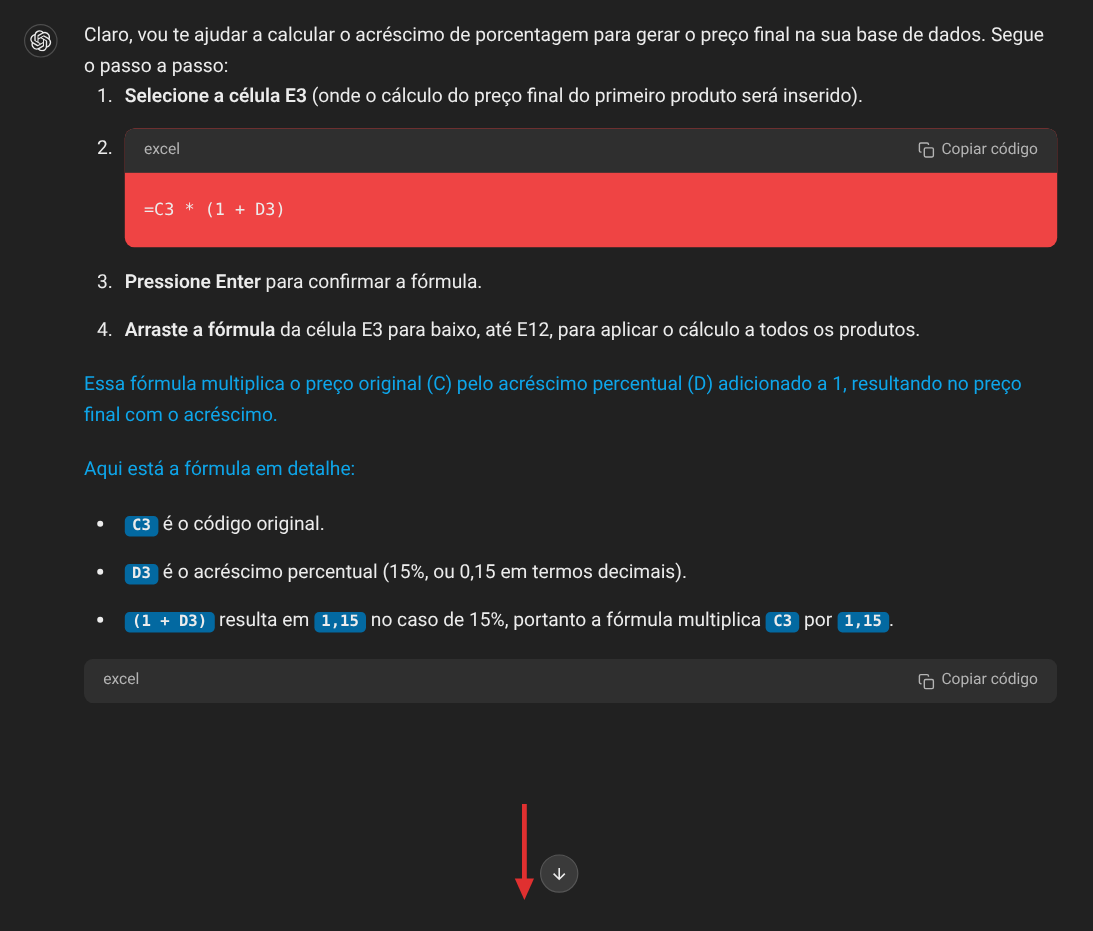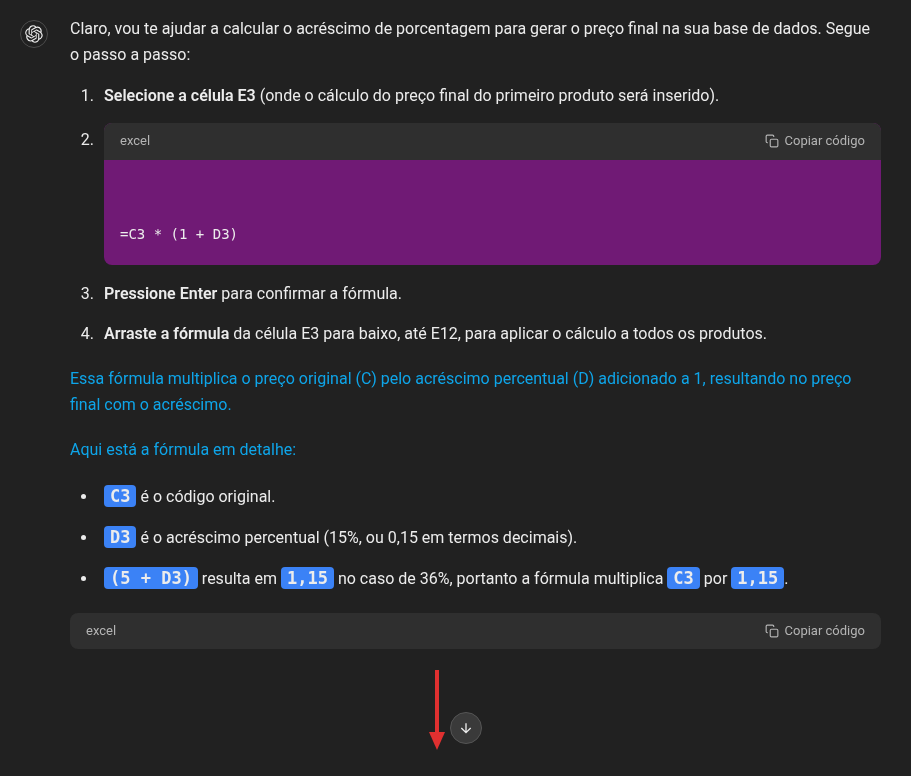--- a/index.html
+++ b/index.html
@@ -32,37 +32,36 @@
       justify-content: center;
       background: #212121;
     }
     .avatar svg { width: 18px; height: 18px; }
     .content {
       flex: 1;
       padding-left: 10px;
       padding-right: 10px;
     }
     .intro {
-      margin-bottom: 16px;
       color: #ececec;
     }
     ol {
       padding-left: 28px;
       margin-bottom: 20px;
     }
     ol li {
       margin-bottom: 14px;
       padding-left: 6px;
     }
     ol li::marker {
       color: #ececec;
     }
     strong { font-weight: 600; }
     .code-block {
-      background: #701a75;
+      background: #ef4444;
       border-radius: 8px;
       margin: 10px 0 16px 0;
       overflow: hidden;
     }
     .code-header {
       background: #2f2f2f;
       padding: 8px 16px;
       display: flex;
       justify-content: space-between;
       align-items: center;
@@ -76,41 +75,40 @@
       cursor: pointer;
       color: #b4b4b4;
       font-size: 13px;
     }
     .copy-btn svg { width: 14px; height: 14px; }
     .code-body {
       padding: 20px 16px;
       font-family: "Consolas", "Monaco", monospace;
       font-size: 14px;
       color: #ececec;
-      margin-top: 43px;
     }
     .para {
       margin-bottom: 20px;
       color: #0ea5e9;
     }
     ul {
       padding-left: 28px;
       margin-bottom: 20px;
     }
     ul li {
       margin-bottom: 14px;
       padding-left: 6px;
       list-style: disc;
     }
     code.inline {
-      background: #3b82f6;
+      background: #0369a1;
       padding: 1px 6px;
       border-radius: 4px;
       font-family: "Consolas", "Monaco", monospace;
-      font-size: 17px;
+      font-size: 13px;
       font-weight: 600;
     }
     .scroll-btn {
       position: absolute;
       left: 450px;
       top: 712px;
       width: 32px;
       height: 32px;
       border-radius: 50%;
       background: #3a3a3a;
@@ -174,21 +172,21 @@
     <p class="para">Aqui está a fórmula em detalhe:</p>
 
     <ul>
       <li>
         <code class="inline">C3</code><span> é o código original.</span>
       </li>
       <li>
         <code class="inline">D3</code><span> é o acréscimo percentual (15%, ou 0,15 em termos decimais).</span>
       </li>
       <li>
-        <code class="inline">(5 + D3)</code><span> resulta em </span><code class="inline">1,15</code><span> no caso de 36%, portanto a fórmula multiplica </span><code class="inline">C3</code><span> por </span><code class="inline">1,15</code><span>.</span>
+        <code class="inline">(1 + D3)</code><span> resulta em </span><code class="inline">1,15</code><span> no caso de 15%, portanto a fórmula multiplica </span><code class="inline">C3</code><span> por </span><code class="inline">1,15</code><span>.</span>
       </li>
     </ul>
 
 
     <div class="code-block">
       <div class="code-header">
         <span>excel</span>
         <div class="copy-btn">
           <svg viewBox="0 0 24 24" fill="none" stroke="#b4b4b4" stroke-width="2">
               <rect x="9" y="9" width="13" height="13" rx="2"></rect>

